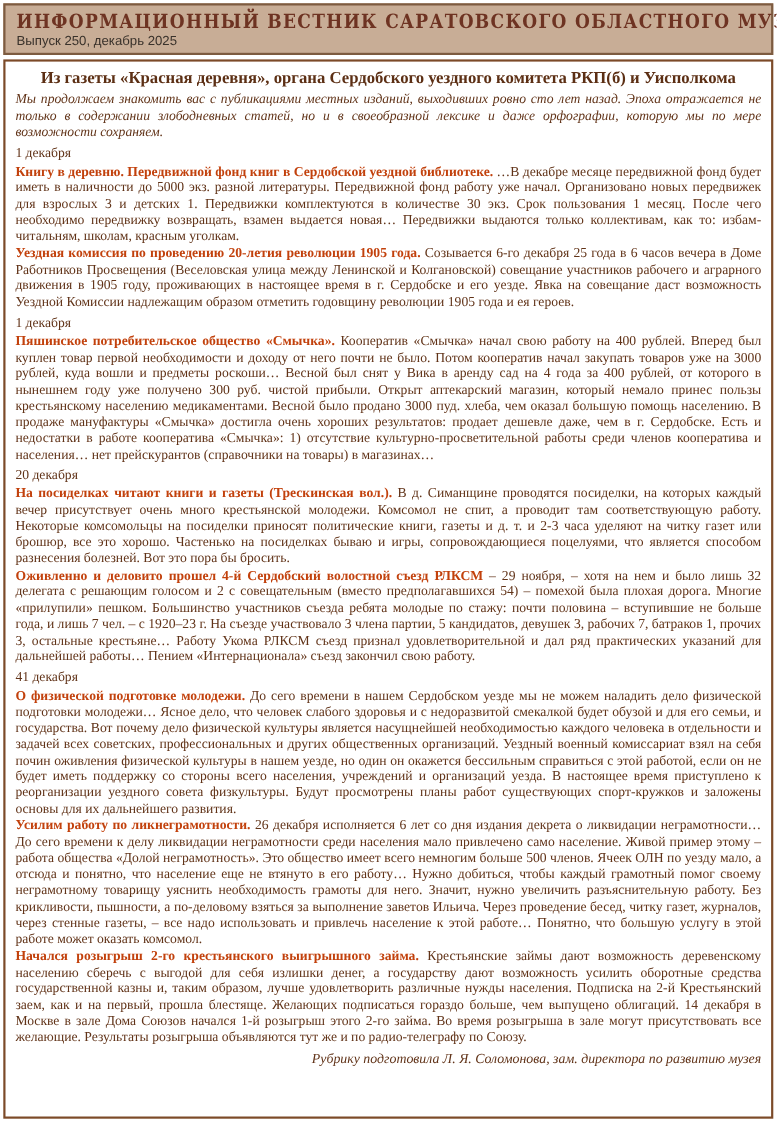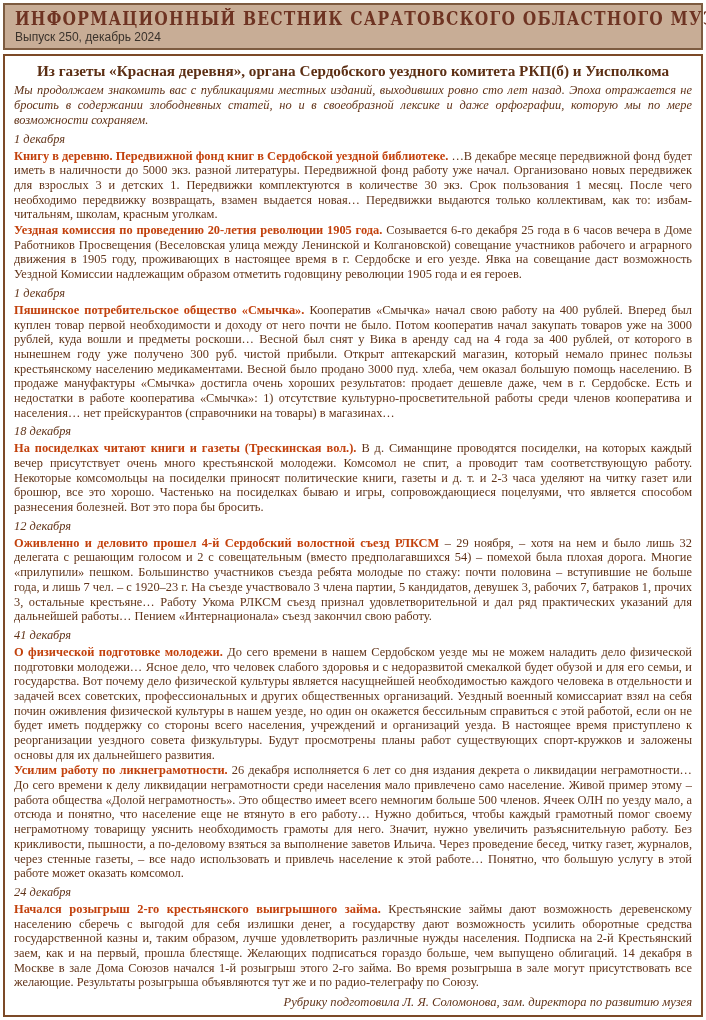--- a/index.html
+++ b/index.html
@@ -54,21 +54,20 @@
     color: #5c2f14;
   }
   .intro {
     font-style: italic;
     text-align: justify;
     font-size: 12.4px;
     line-height: 1.2;
     margin: 0 0 3px 0;
   }
   .entry-date {
-    font-style: italic;
     font-size: 12.4px;
     margin: 4px 0 2px 0;
   }
   p.entry-par {
     font-size: 12.4px;
     line-height: 1.185;
     text-align: justify;
     margin: 0 0 1px 0;
   }
   p.entry-par b { color: #c2410c; }
@@ -80,42 +79,40 @@
   }
 </style>
 </head>
 <body>
 
 <div class="header-box">
   <div class="header-row">
     <div class="masthead-title">ИНФОРМАЦИОННЫЙ ВЕСТНИК САРАТОВСКОГО ОБЛАСТНОГО МУЗЕЯ КРАЕВЕДЕНИЯ</div>
 
   </div>
-  <div class="issue-line">Выпуск 250, декабрь 2024</div>
+  <div class="issue-line">Выпуск 250, декабрь 2025</div>
 </div>
 
 <div class="main-box">
   <h1 class="article-title">Из газеты «Красная деревня», органа Сердобского уездного комитета РКП(б) и Уисполкома</h1>
-  <p class="intro">Мы продолжаем знакомить вас с публикациями местных изданий, выходивших ровно сто лет назад. Эпоха отражается не бросить в содержании злободневных статей, но и в своеобразной лексике и даже орфографии, которую мы по мере возможности сохраняем.</p>
+  <p class="intro">Мы продолжаем знакомить вас с публикациями местных изданий, выходивших ровно сто лет назад. Эпоха отражается не только в содержании злободневных статей, но и в своеобразной лексике и даже орфографии, которую мы по мере возможности сохраняем.</p>
 
   <div class="entry-date">1 декабря</div>
   <p class="entry-par"><b>Книгу в деревню. Передвижной фонд книг в Сердобской уездной библиотеке.</b> <span>…В декабре месяце передвижной фонд будет иметь в наличности до 5000 экз. разной литературы. Передвижной фонд работу уже начал. Организовано новых передвижек для взрослых 3 и детских 1. Передвижки комплектуются в количестве 30 экз. Срок пользования 1 месяц. После чего необходимо передвижку возвращать, взамен выдается новая… Передвижки выдаются только коллективам, как то: избам-читальням, школам, красным уголкам.</span></p>
 
   <p class="entry-par"><b>Уездная комиссия по проведению 20-летия революции 1905 года.</b> <span>Созывается 6-го декабря 25 года в 6 часов вечера в Доме Работников Просвещения (Веселовская улица между Ленинской и Колгановской) совещание участников рабочего и аграрного движения в 1905 году, проживающих в настоящее время в г. Сердобске и его уезде. Явка на совещание даст возможность Уездной Комиссии надлежащим образом отметить годовщину революции 1905 года и ея героев.</span></p>
 
   <div class="entry-date">1 декабря</div>
   <p class="entry-par"><b>Пяшинское потребительское общество «Смычка».</b> <span>Кооператив «Смычка» начал свою работу на 400 рублей. Вперед был куплен товар первой необходимости и доходу от него почти не было. Потом кооператив начал закупать товаров уже на 3000 рублей, куда вошли и предметы роскоши… Весной был снят у Вика в аренду сад на 4 года за 400 рублей, от которого в нынешнем году уже получено 300 руб. чистой прибыли. Открыт аптекарский магазин, который немало принес пользы крестьянскому населению медикаментами. Весной было продано 3000 пуд. хлеба, чем оказал большую помощь населению. В продаже мануфактуры «Смычка» достигла очень хороших результатов: продает дешевле даже, чем в г. Сердобске. Есть и недостатки в работе кооператива «Смычка»: 1) отсутствие культурно-просветительной работы среди членов кооператива и населения… нет прейскурантов (справочники на товары) в магазинах…</span></p>
 
-  <div class="entry-date">18 декабря</div>
+  <div class="entry-date">20 декабря</div>
   <p class="entry-par"><b>На посиделках читают книги и газеты (Трескинская вол.).</b> <span>В д. Симанщине проводятся посиделки, на которых каждый вечер присутствует очень много крестьянской молодежи. Комсомол не спит, а проводит там соответствующую работу. Некоторые комсомольцы на посиделки приносят политические книги, газеты и д. т. и 2-3 часа уделяют на читку газет или брошюр, все это хорошо. Частенько на посиделках бываю и игры, сопровождающиеся поцелуями, что является способом разнесения болезней. Вот это пора бы бросить.</span></p>
 
-  <div class="entry-date">12 декабря</div>
   <p class="entry-par"><b>Оживленно и деловито прошел 4-й Сердобский волостной съезд РЛКСМ</b> <span>– 29 ноября, – хотя на нем и было лишь 32 делегата с решающим голосом и 2 с совещательным (вместо предполагавшихся 54) – помехой была плохая дорога. Многие «прилупили» пешком. Большинство участников съезда ребята молодые по стажу: почти половина – вступившие не больше года, и лишь 7 чел. – с 1920–23 г. На съезде участвовало 3 члена партии, 5 кандидатов, девушек 3, рабочих 7, батраков 1, прочих 3, остальные крестьяне… Работу Укома РЛКСМ съезд признал удовлетворительной и дал ряд практических указаний для дальнейшей работы… Пением «Интернационала» съезд закончил свою работу.</span></p>
 
   <div class="entry-date">41 декабря</div>
   <p class="entry-par"><b>О физической подготовке молодежи.</b> <span>До сего времени в нашем Сердобском уезде мы не можем наладить дело физической подготовки молодежи… Ясное дело, что человек слабого здоровья и с недоразвитой смекалкой будет обузой и для его семьи, и государства. Вот почему дело физической культуры является насущнейшей необходимостью каждого человека в отдельности и задачей всех советских, профессиональных и других общественных организаций. Уездный военный комиссариат взял на себя почин оживления физической культуры в нашем уезде, но один он окажется бессильным справиться с этой работой, если он не будет иметь поддержку со стороны всего населения, учреждений и организаций уезда. В настоящее время приступлено к реорганизации уездного совета физкультуры. Будут просмотрены планы работ существующих спорт-кружков и заложены основы для их дальнейшего развития.</span></p>
   <p class="entry-par"><b>Усилим работу по ликнеграмотности.</b> <span>26 декабря исполняется 6 лет со дня издания декрета о ликвидации неграмотности… До сего времени к делу ликвидации неграмотности среди населения мало привлечено само население. Живой пример этому – работа общества «Долой неграмотность». Это общество имеет всего немногим больше 500 членов. Ячеек ОЛН по уезду мало, а отсюда и понятно, что население еще не втянуто в его работу… Нужно добиться, чтобы каждый грамотный помог своему неграмотному товарищу уяснить необходимость грамоты для него. Значит, нужно увеличить разъяснительную работу. Без крикливости, пышности, а по-деловому взяться за выполнение заветов Ильича. Через проведение бесед, читку газет, журналов, через стенные газеты, – все надо использовать и привлечь население к этой работе… Понятно, что большую услугу в этой работе может оказать комсомол.</span></p>
 
-  <div class="entry-date">24 декабря</div>
   <p class="entry-par"><b>Начался розыгрыш 2-го крестьянского выигрышного займа.</b> <span>Крестьянские займы дают возможность деревенскому населению сберечь с выгодой для себя излишки денег, а государству дают возможность усилить оборотные средства государственной казны и, таким образом, лучше удовлетворить различные нужды населения. Подписка на 2-й Крестьянский заем, как и на первый, прошла блестяще. Желающих подписаться гораздо больше, чем выпущено облигаций. 14 декабря в Москве в зале Дома Союзов начался 1-й розыгрыш этого 2-го займа. Во время розыгрыша в зале могут присутствовать все желающие. Результаты розыгрыша объявляются тут же и по радио-телеграфу по Союзу.</span></p>
 
   <div class="article-footer">Рубрику подготовила Л. Я. Соломонова, зам. директора по развитию музея</div>
 </div>
 
 </body></html>

